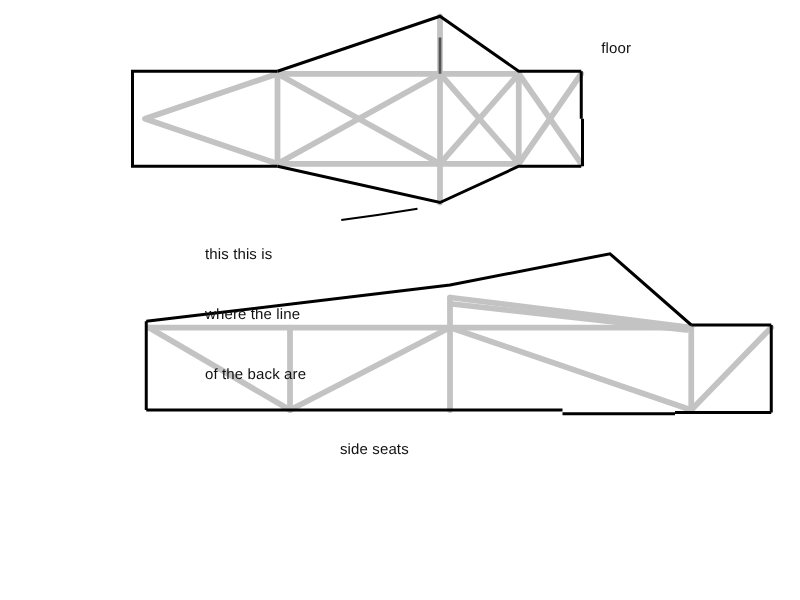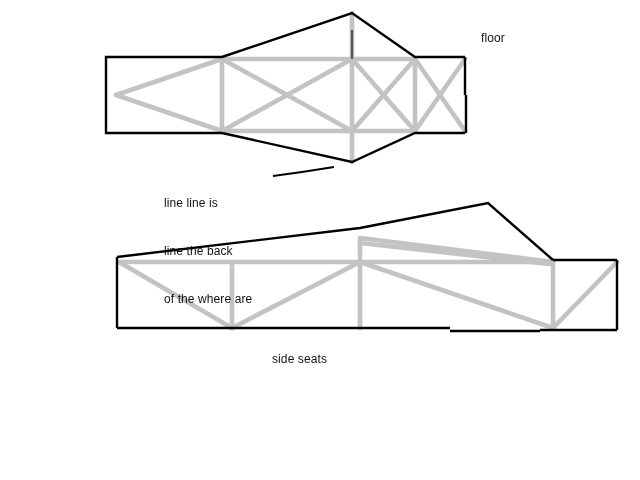--- a/index.html
+++ b/index.html
@@ -134,20 +134,20 @@
 
         <path d="M 553 260 L 617 260"></path>
         <path d="M 617 260 L 617 330"></path>
       </g>
     </g>
   </svg>
 
   <div class="label" id="label-floor">floor</div>
 
   <div class="label" id="label-seatnote">
-    <div>line line is</div>
-    <div>line the back</div>
-    <div>of the where are</div>
+    <div>this this is</div>
+    <div>where the line</div>
+    <div>of the back are</div>
   </div>
 
   <div class="label" id="label-sideview">side seats</div>
 
 </div>
 
 </body></html>

